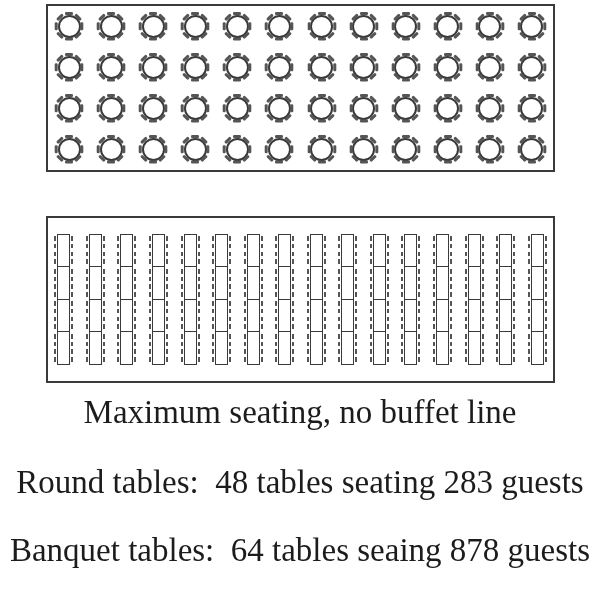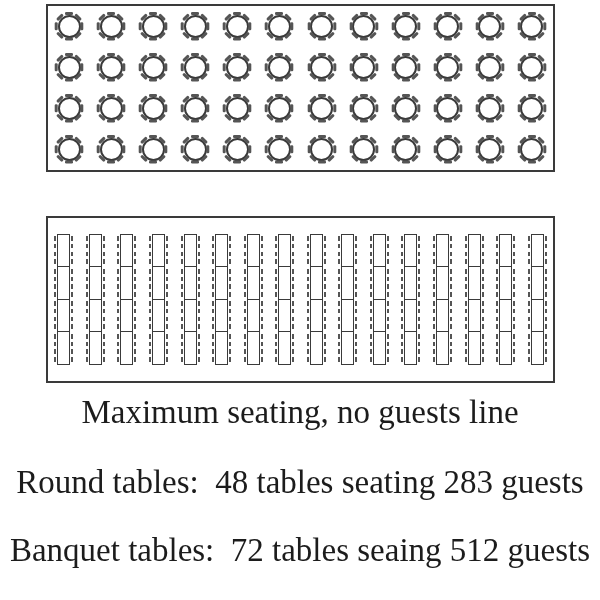--- a/index.html
+++ b/index.html
@@ -846,19 +846,19 @@
         <div class="bq-seg"></div>
       </div>
       <div class="banquet-col">
         <div class="bq-seg"></div>
         <div class="bq-seg"></div>
         <div class="bq-seg"></div>
         <div class="bq-seg"></div>
       </div>
     </div>
 
-  <div class="caption caption-subtitle">Maximum seating, no guests line</div>
+  <div class="caption caption-subtitle">Maximum seating, no buffet line</div>
 
   <div class="caption caption-round">Round tables:  48 tables seating 283 guests</div>
 
-  <div class="caption caption-banquet">Banquet tables:  72 tables seaing 512 guests</div>
+  <div class="caption caption-banquet">Banquet tables:  64 tables seaing 878 guests</div>
 
 </div>
 
 </body></html>

